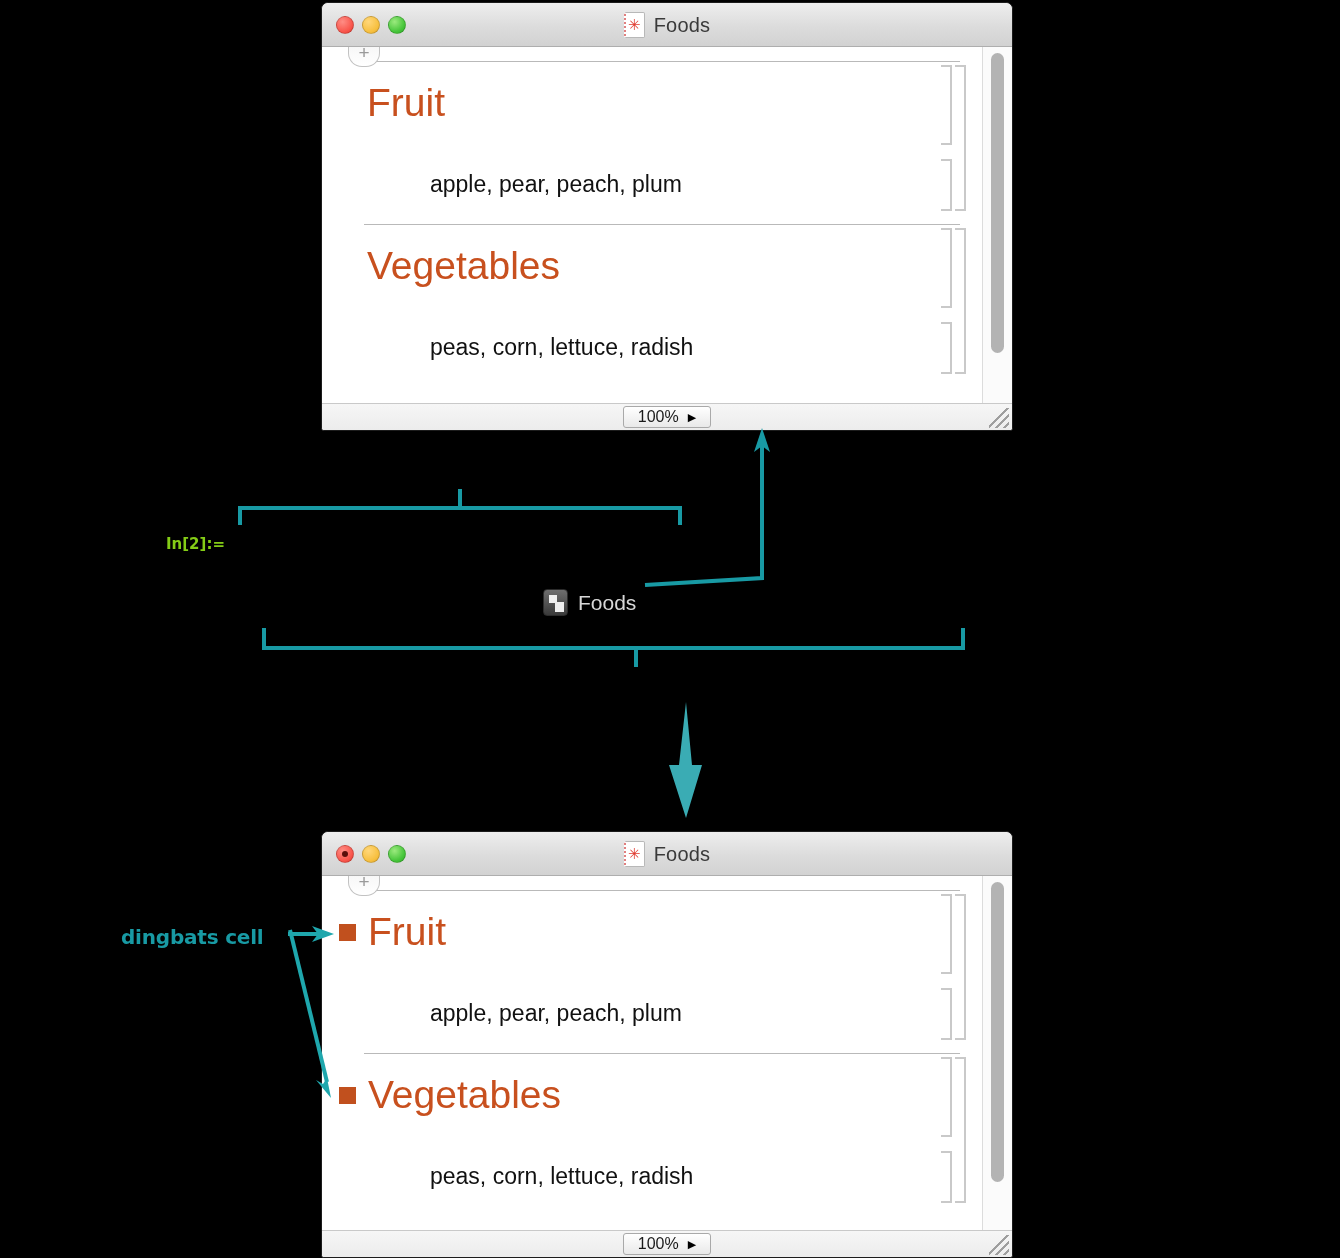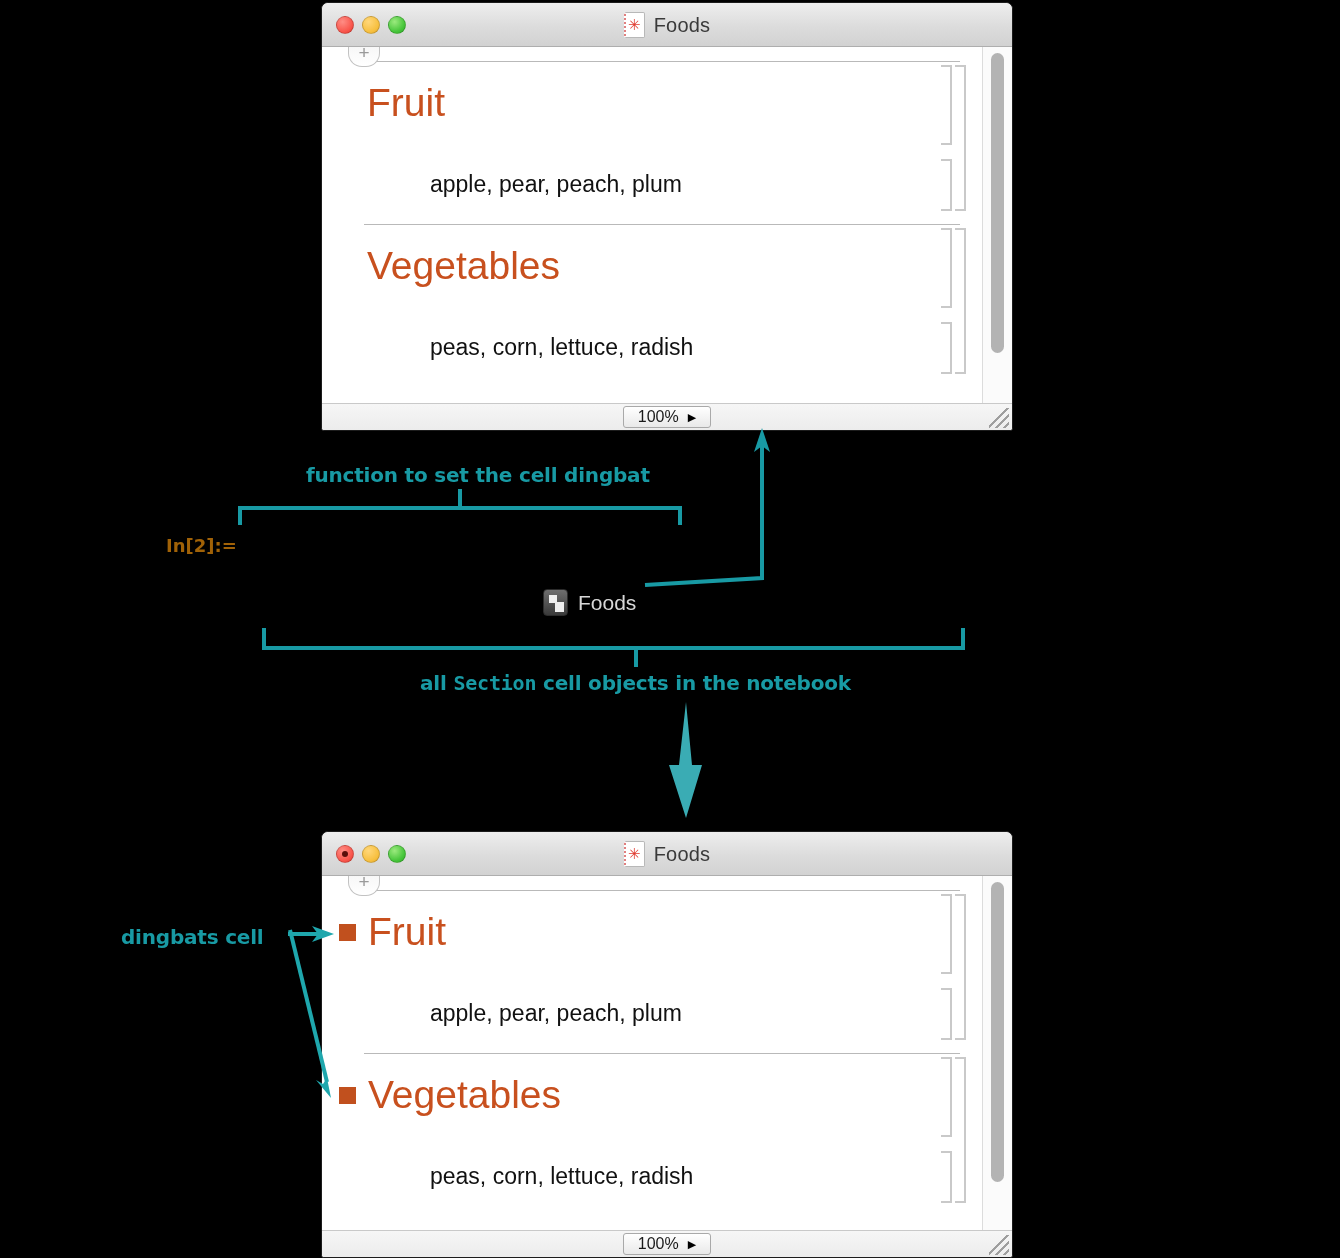--- a/index.html
+++ b/index.html
@@ -146,21 +146,21 @@
     color: #189aa4; font-weight: 700;
     font-family: "DejaVu Sans", sans-serif;
     font-size: 20px; white-space: nowrap;
     letter-spacing: -0.2px;
   }
   .ann-text .mono {
     font-family: "DejaVu Sans Mono", monospace; font-weight: 700;
   }
   .in-label {
     position: absolute;
-    color: #a16207; font-size: 18px; font-weight: 700;
+    color: #84cc16; font-size: 15px; font-weight: 700;
     font-family: "DejaVu Sans", sans-serif; white-space: nowrap;
   }
   .out-obj {
     position: absolute;
     display: flex; align-items: center; gap: 10px;
   }
   .obj-icon {
     width: 25px; height: 27px; border-radius: 4px;
     background: linear-gradient(to bottom, #6e6e6e, #3a3a3a);
     border: 1px solid #2b2b2b;
@@ -299,33 +299,31 @@
 
     <div class="statusbar">
       <div class="zoom-ctl">
         <span>100%</span>
         <span class="tri">▶</span>
       </div>
       <div class="grip"></div>
     </div>
   </div>
 
-  <div class="ann-text" style="left:306px; top:463px;">function to set the cell dingbat</div>
 
   <div class="in-label" style="left:166px; top:535px;">In[2]:=</div>
 
   <div class="out-obj" style="left:543px; top:589px;">
     <span class="obj-icon">
       <span class="g1"></span>
         <span class="g2"></span>
     </span>
     <span class="obj-label">Foods</span>
   </div>
 
-  <div class="ann-text" style="left:420px; top:671px;"><span>all </span><span class="mono">Section</span><span> cell objects in the notebook</span></div>
 
   <div class="ann-text" style="left:121px; top:925px;">dingbats cell</div>
 
   <svg class="overlay" viewBox="0 0 1340 1258">
     <g stroke="#189aa4" fill="none" stroke-width="4">
 
       <path d="M240,525 L240,508 L680,508 L680,525"></path>
 
       <path d="M460,508 L460,489"></path>
 

